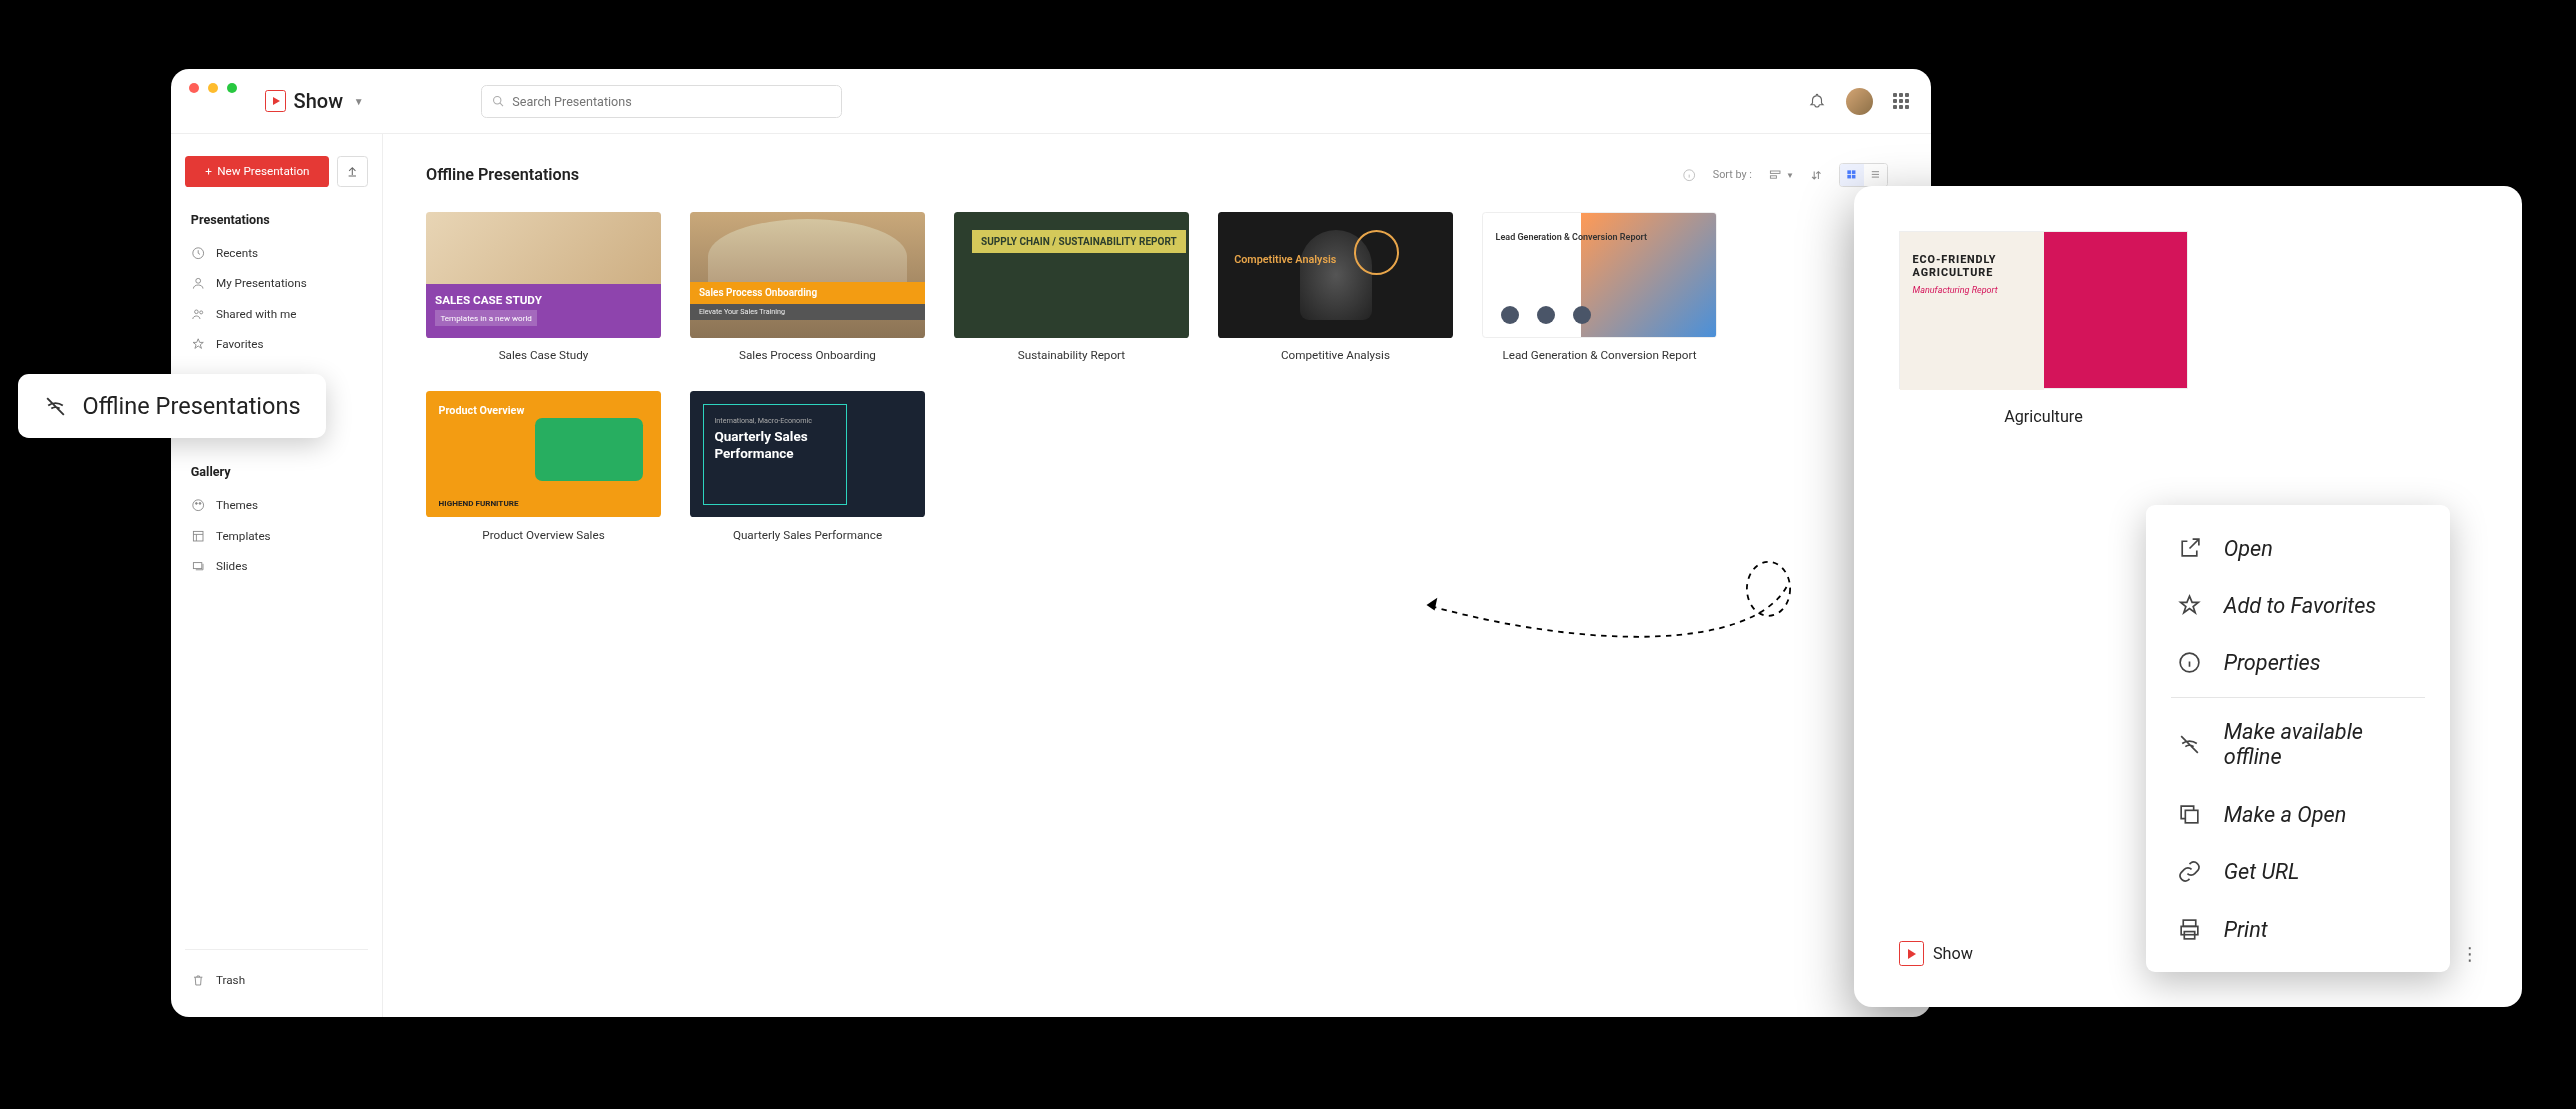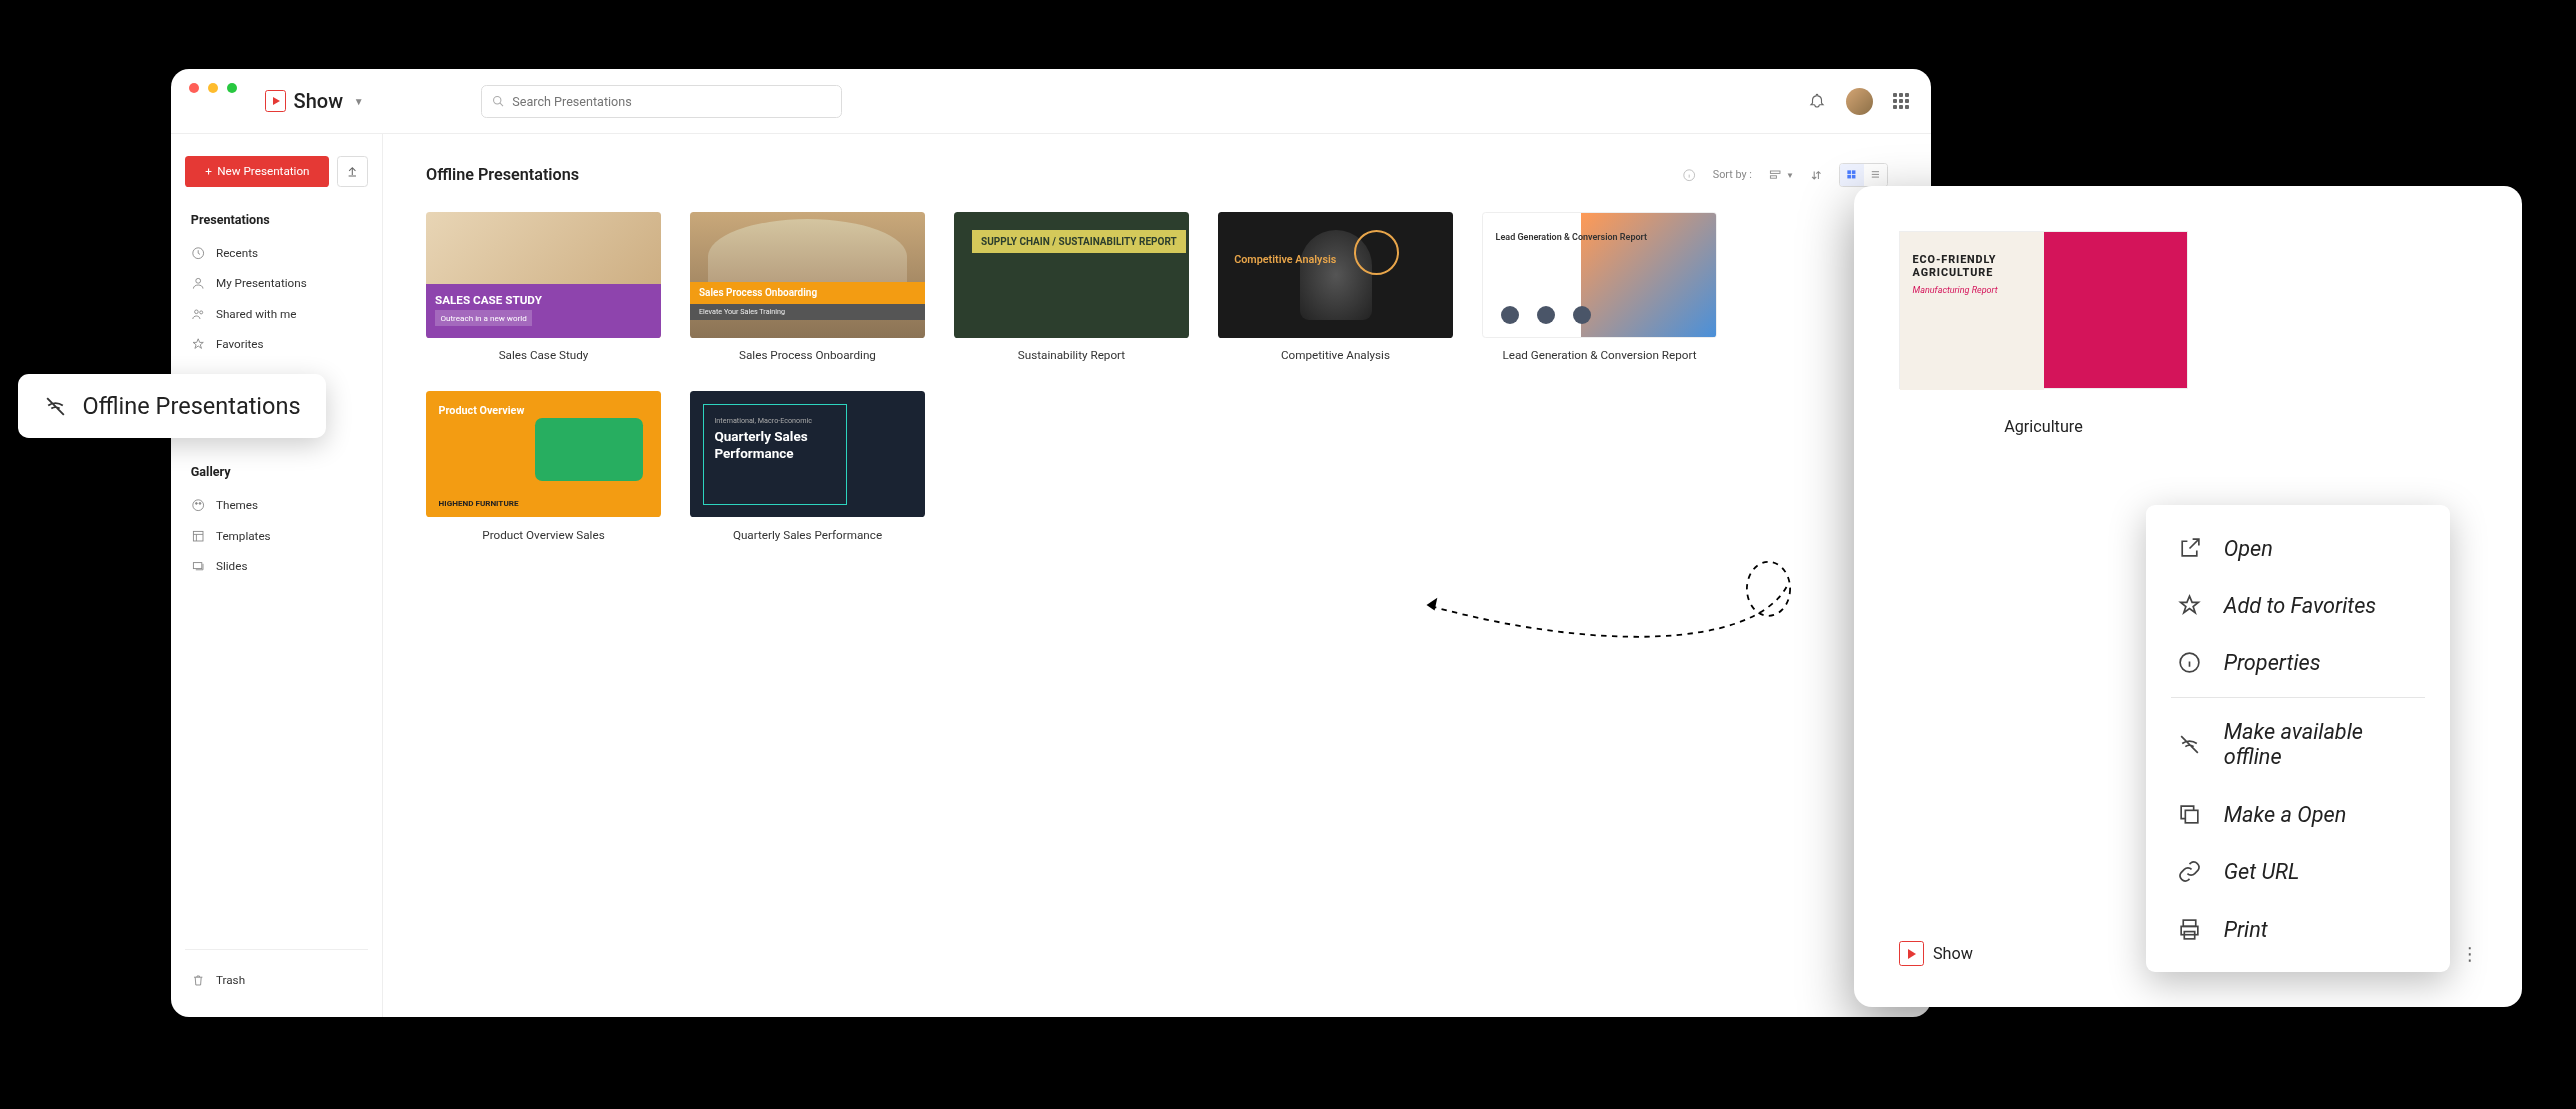--- a/index.html
+++ b/index.html
@@ -217,21 +217,21 @@
   padding: 45px 45px;
 }
 
 .popup-card { width: 289px; }
 .popup-thumb { width: 100%; height: 158px; background: #d4145a; position: relative; border: 0.9px solid #eee; }
 .popup-thumb .left-block { position: absolute; left: 12.6px; top: 21.7px; width: 117px; }
 .popup-thumb .left-block .h { font-size: 10.8px; font-weight: 800; color: #222; letter-spacing: 0.9px; line-height: 1.2; }
 .popup-thumb .left-block .s { font-size: 9px; color: #d4145a; font-style: italic; margin-top: 5.4px; }
 .popup-thumb .left-block::before { content: ''; position: absolute; left: -12.6px; top: -21.7px; width: 144px; height: 158px; background: #f5f0e8; z-index: -1; }
 .popup-thumb .swatch { position: absolute; top: 12.6px; right: 108px; width: 31px; height: 31px; background: #d4145a; }
-.popup-title { text-align: center; font-size: 16.2px; color: #222; margin-top: 28px; }
+.popup-title { text-align: center; font-size: 16.2px; color: #222; margin-top: 18px; }
 
 .popup-footer {
   position: absolute;
   left: 45px;
   bottom: 41px;
   right: 45px;
   display: flex;
   align-items: center;
 }
 .popup-brand { display: flex; align-items: center; gap: 9px; }
@@ -474,21 +474,21 @@
                   <line x1="4" y1="18" x2="20" y2="18"></line>
                 </svg>
               </button>
           </div>
         </div>
       </div>
 
       <div class="pres-grid">
         <div class="pres-card">
           <div class="pres-thumb thumb-1">
-            <div class="strip"><div class="t1">SALES CASE STUDY</div><div class="t2">Outreach in a new world</div></div>
+            <div class="strip"><div class="t1">SALES CASE STUDY</div><div class="t2">Templates in a new world</div></div>
           </div>
           <div class="pres-title">Sales Case Study</div>
         </div>
         <div class="pres-card">
           <div class="pres-thumb thumb-2">
             <div class="sky"></div>
             <div class="bar">Sales Process Onboarding</div>
             <div class="sub">Elevate Your Sales Training</div>
           </div>
           <div class="pres-title">Sales Process Onboarding</div>

